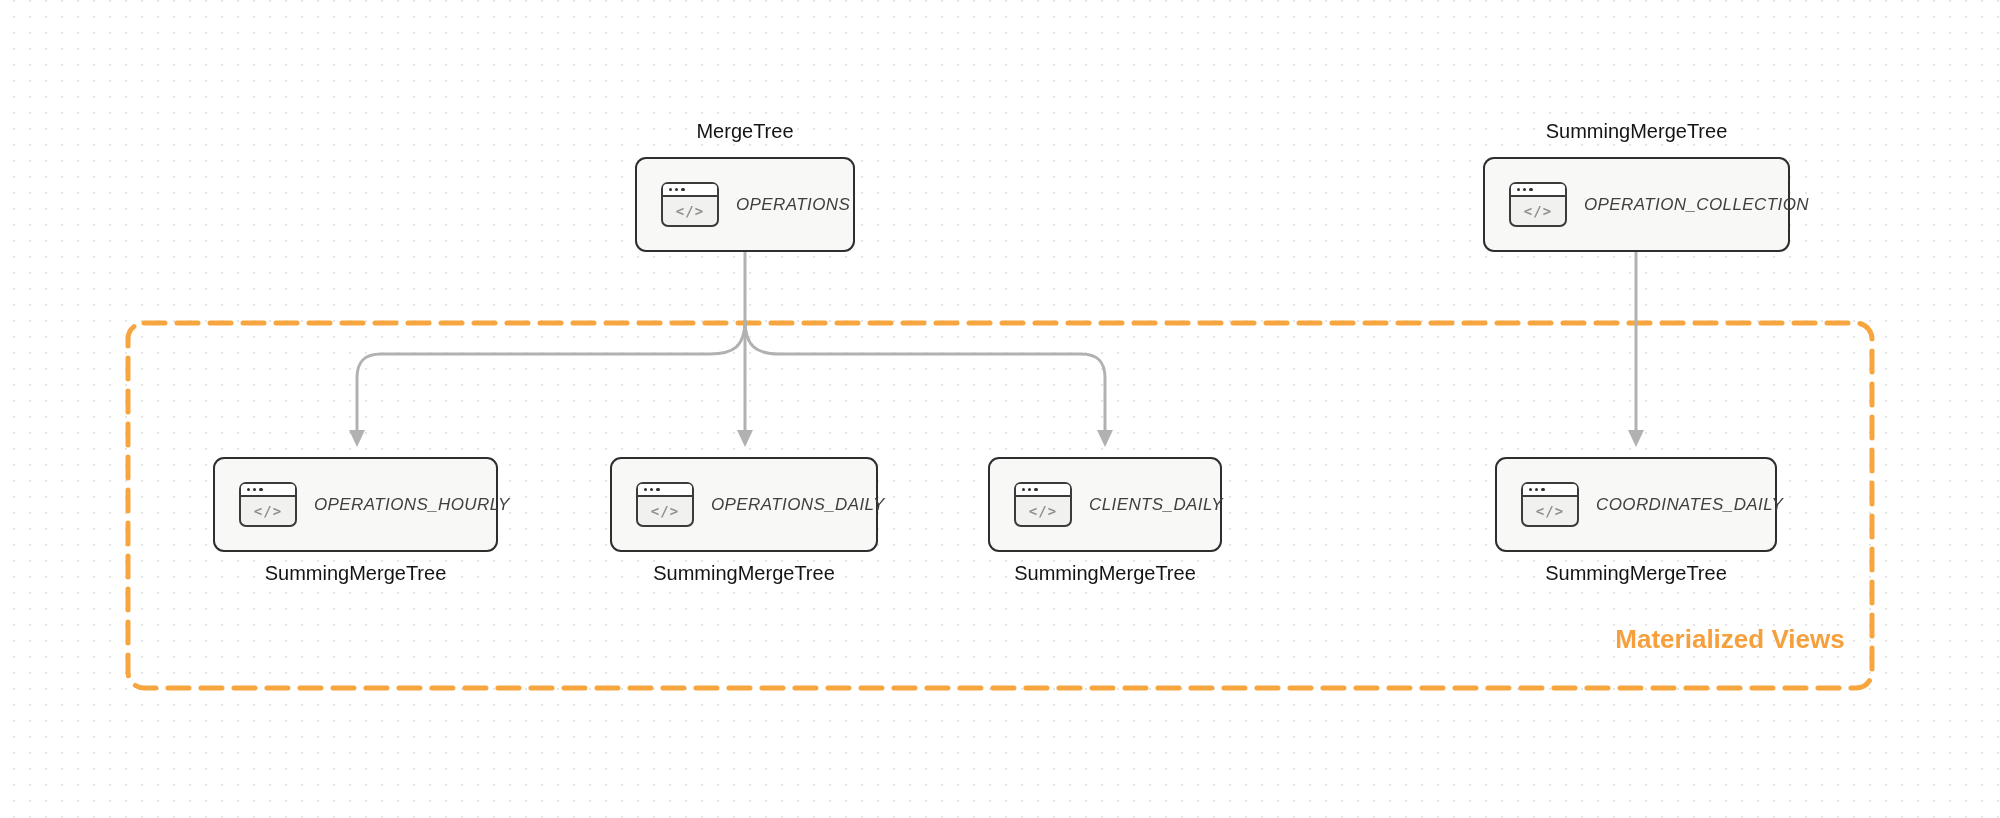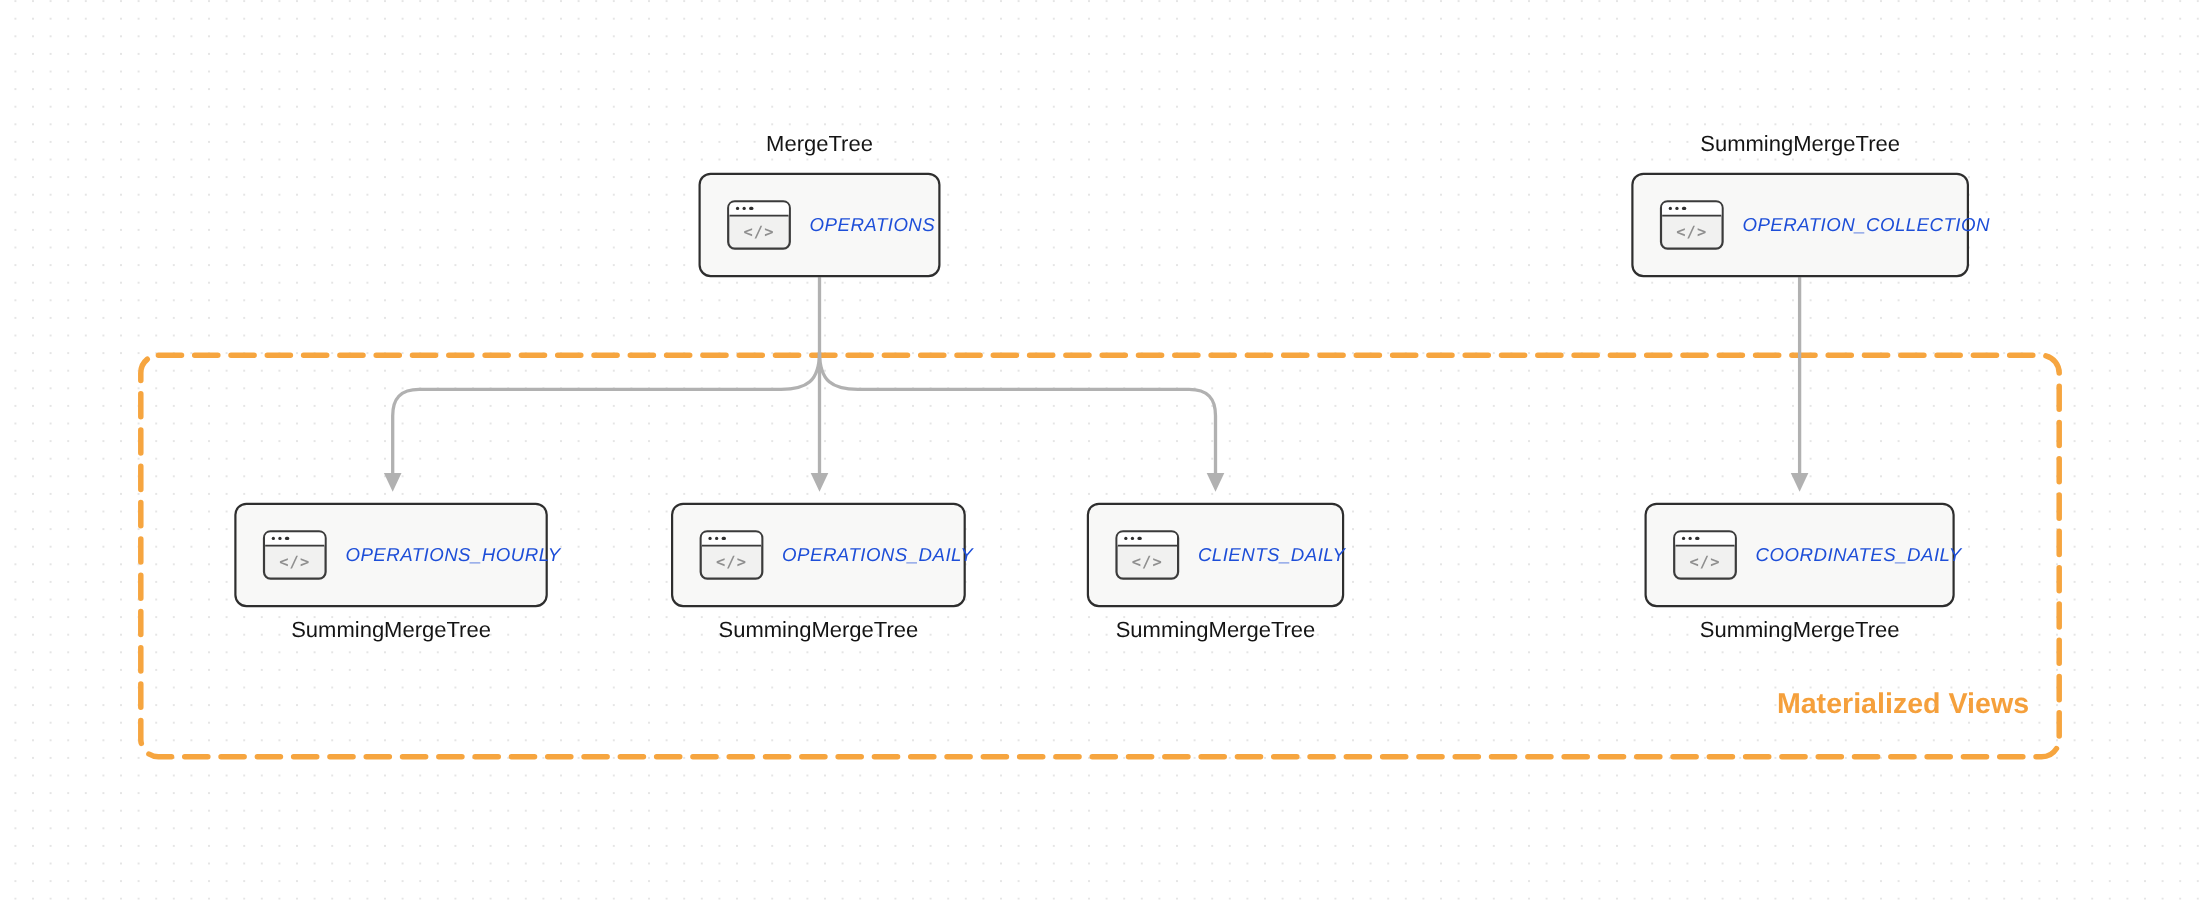--- a/index.html
+++ b/index.html
@@ -24,21 +24,21 @@
     border:2.5px solid #2e2e2e;
     border-radius:11px;
     display:flex;align-items:center;
     padding:0 18px 0 24px;box-sizing:border-box;gap:17px;
   }
   .node-label{
     font-style:italic;
     font-size:17px;
     font-weight:500;
     letter-spacing:0.4px;
-    color:#1d4ed8;
+    color:#404040;
     white-space:nowrap;
   }
   .engine-label{
     position:absolute;left:-40px;right:-40px;
     text-align:center;
     font-size:20px;
     color:#141414;
     white-space:nowrap;
   }
   .engine-top{top:-37px;}

